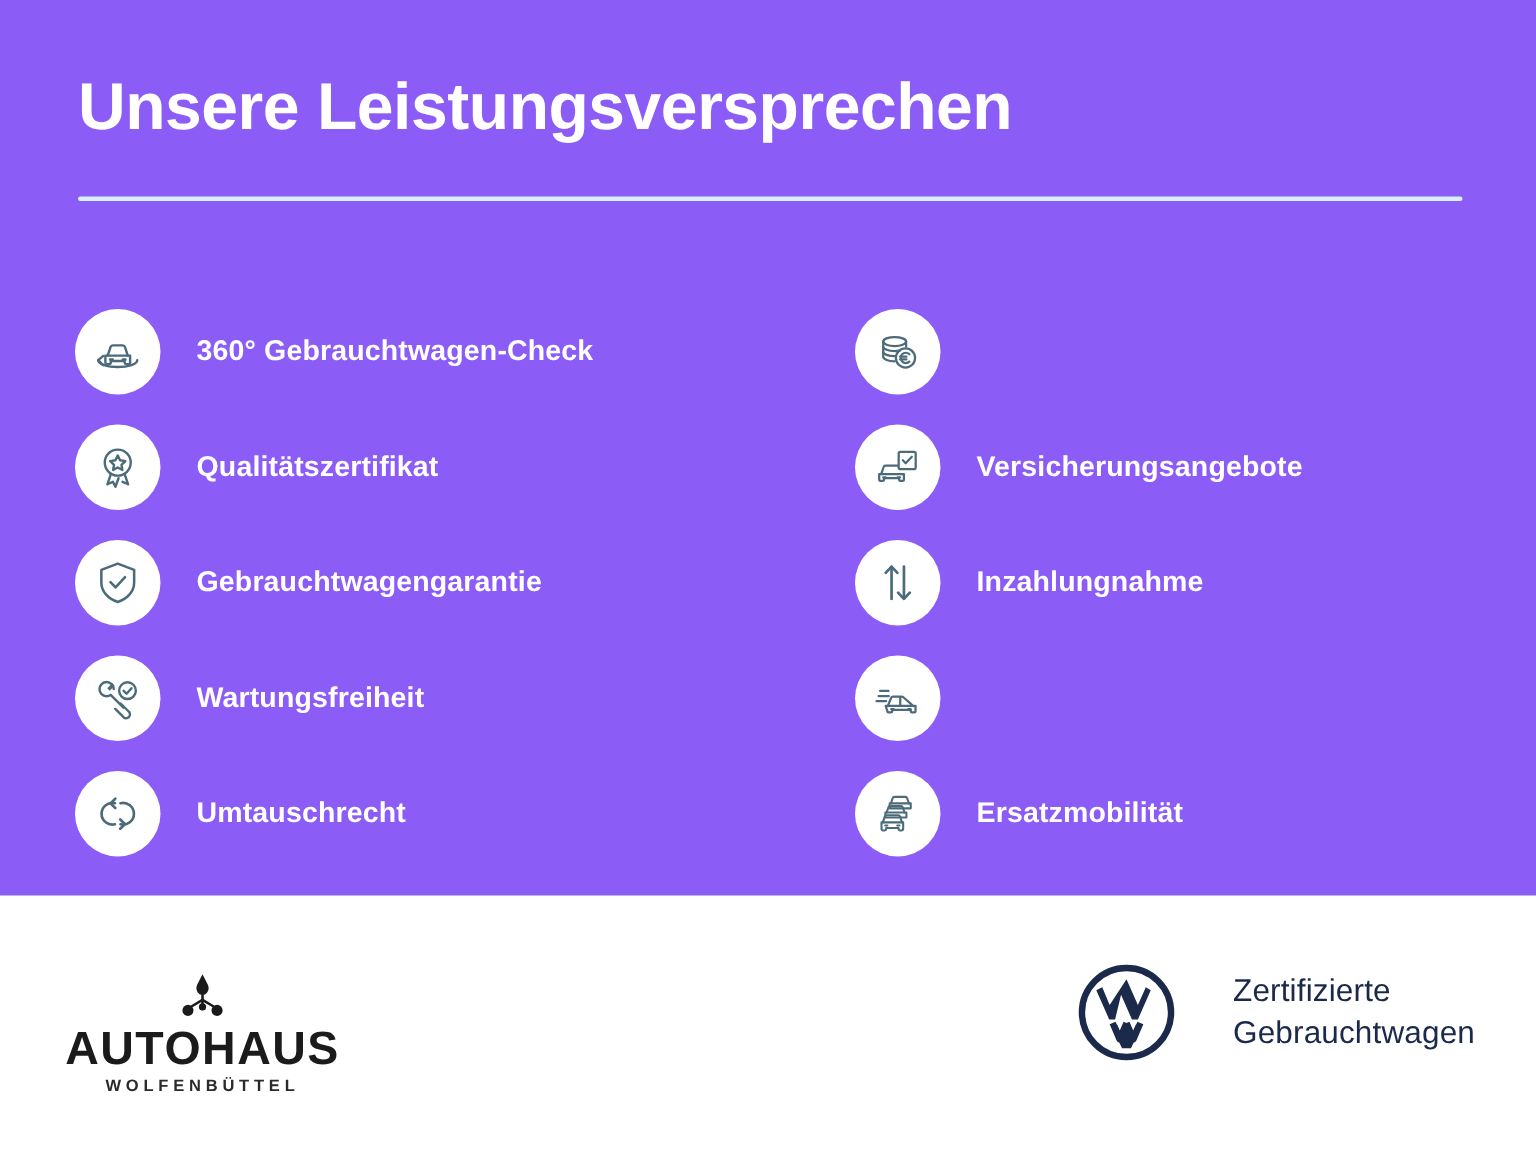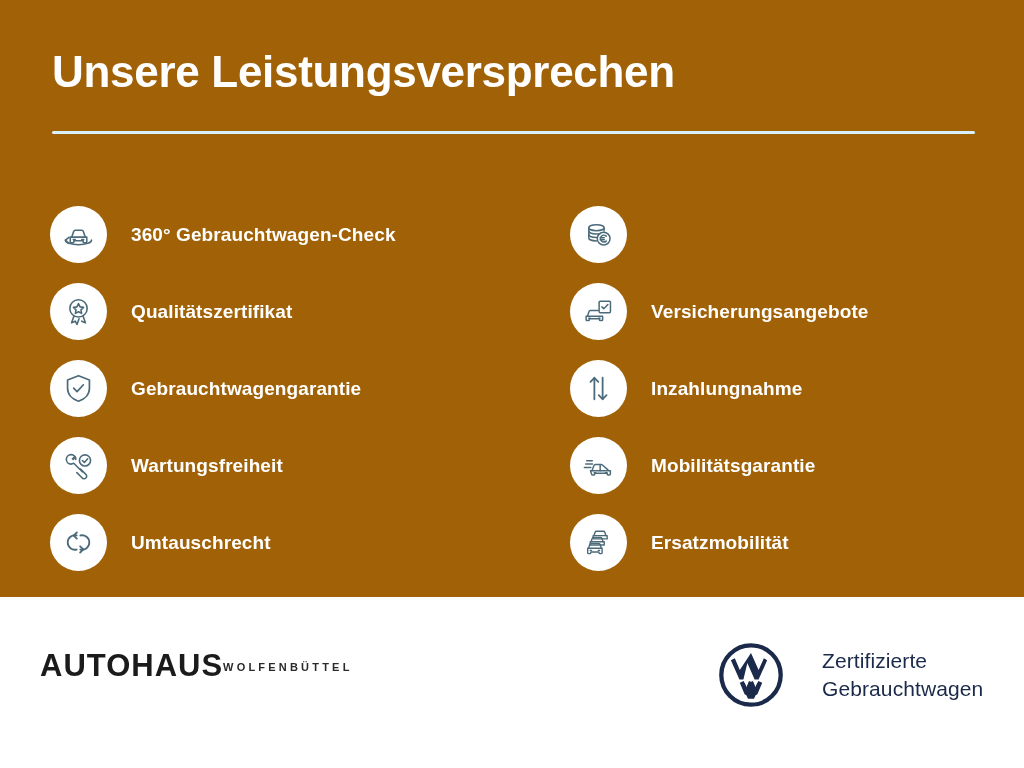--- a/index.html
+++ b/index.html
@@ -8,21 +8,21 @@
     width:1024px; height:768px;
     background:#ffffff;
     font-family:"Liberation Sans", sans-serif;
     overflow:hidden;
   }
   .page { position:relative; width:1024px; height:768px; background:#ffffff; }
 
   
   .hero {
     position:absolute; left:0; top:0; width:1024px; height:599px;
-    background:#a16207;
+    background:#8b5cf6;
   }
   .hero-title {
     position:absolute; left:52px; top:49px;
     font-size:44px; font-weight:bold; color:#ffffff;
     letter-spacing:-0.3px; line-height:1.05; white-space:nowrap;
   }
   .hero-divider {
     position:absolute; left:52px; top:131px; width:923px; height:3px;
     background:#d8f1fd; border-radius:2px;
   }
@@ -60,21 +60,21 @@
     border-left:9px solid transparent;
     border-right:9px solid transparent;
     border-bottom:11px solid #1a1a1a;
   }
 
   
   .footer { position:absolute; left:0; top:597px; width:1024px; height:171px; background:#ffffff; }
 
   .dealer-logo {
     position:absolute; left:40px; top:50px; width:190px;
-    display:flex; align-items:center;
+    display:flex; flex-direction:column; align-items:center;
   }
   .dealer-mark { width:40px; height:34px; margin-bottom:2px; }
   .dealer-name {
     font-size:31px; font-weight:bold; color:#1b1b1b;
     letter-spacing:1px; line-height:1;
   }
   .dealer-city {
     margin-top:5px;
     font-size:11px; font-weight:bold; color:#2a2a2a;
     letter-spacing:3.2px; line-height:1;
@@ -211,21 +211,20 @@
         <div class="feature">
           <span class="badge">
             <svg viewBox="0 0 32 32" fill="none" stroke="#4c6b7a" stroke-width="1.5" stroke-linecap="round" stroke-linejoin="round">
               <path d="M8.2 21h19.3v3.3a.9.9 0 0 1-.9.9h-1.3a.9.9 0 0 1-.9-.9v-.8H12.4v.8a.9.9 0 0 1-.9.9h-1.3a.9.9 0 0 1-.9-.9z"></path>
               <path d="M9.6 21l2-5a1.5 1.5 0 0 1 1.4-1h5.5a2 2 0 0 1 1.3.5l5.4 4.8"></path>
               <path d="M17.6 15.2V21"></path>
               <path d="M11.8 23.1h1.5M22.8 23.1h1.5"></path>
               <path d="M3.6 14.6h6.6M2.3 17.9h6.2M4.6 11.3h5.4"></path>
             </svg>
           </span>
-          <span class="feature-label">Mobilitätsgarantie</span>
         </div>
 
         <div class="feature">
           <span class="badge">
             <svg viewBox="0 0 32 32" fill="none" stroke="#4c6b7a" stroke-width="1.4" stroke-linecap="round" stroke-linejoin="round">
               <path d="M11.6 9.3 12.7 6a1.3 1.3 0 0 1 1.2-.9h7a1.3 1.3 0 0 1 1.2.9l1.1 3.3"></path>
               <path d="M10.8 9.3h13.6v3.2H10.8z"></path>
               <path d="M8.8 15.2 9.9 12a1.3 1.3 0 0 1 1.2-.9h7a1.3 1.3 0 0 1 1.2.9l1.1 3.2"></path>
               <path d="M8 15.2h13.6v3.2H8z"></path>
               <path d="M6.4 21.6 7.5 18a1.4 1.4 0 0 1 1.3-1h7.5a1.4 1.4 0 0 1 1.3 1l1.1 3.6"></path>

